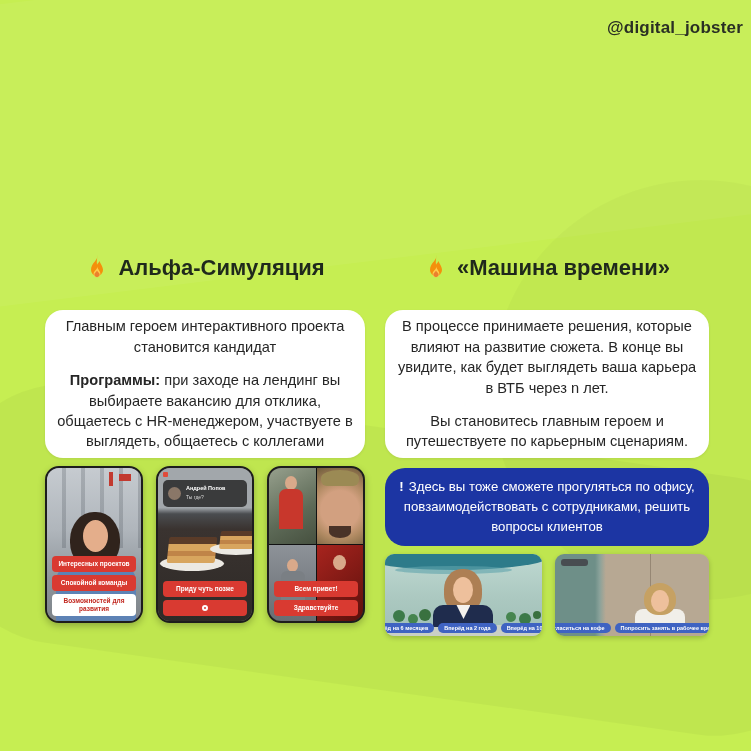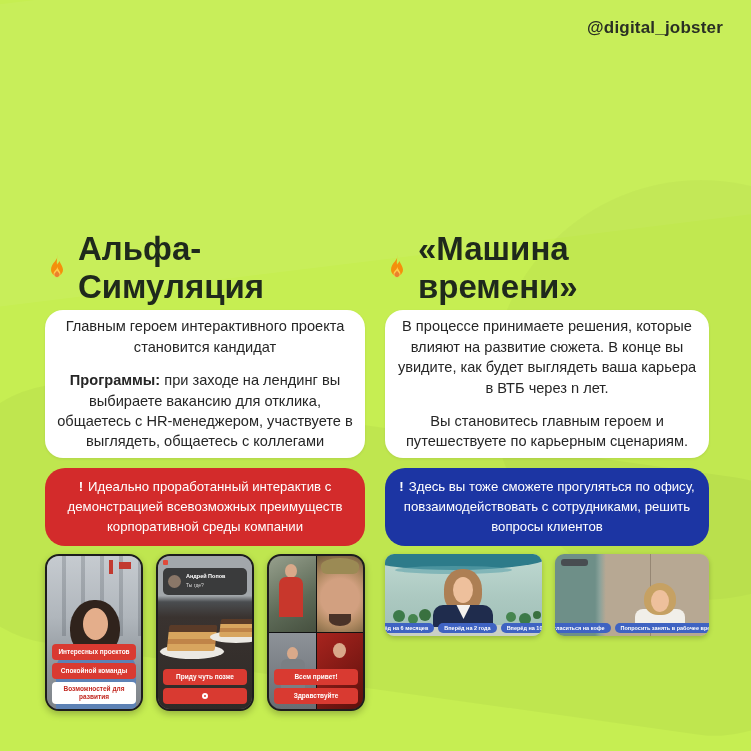--- a/index.html
+++ b/index.html
@@ -5,35 +5,35 @@
   * { margin:0; padding:0; box-sizing:border-box; }
   body { font-family:"Liberation Sans", sans-serif; background:#fff; }
   .canvas { position:relative; width:751px; height:751px; background:#c6ee52; overflow:hidden; }
 
   
   .bg-shape { position:absolute; pointer-events:none; }
   .bg-shape.s1 { width:900px; height:300px; left:-80px; top:-40px; background:rgba(255,255,255,.05); transform:rotate(-7deg); }
   .bg-shape.s2 { width:900px; height:260px; left:-60px; top:430px; background:rgba(0,0,0,.03); transform:rotate(8deg); border-radius:120px; }
   .bg-shape.s3 { width:420px; height:420px; right:-160px; top:180px; background:rgba(0,0,0,.025); border-radius:50%; }
 
-  .handle { position:absolute; top:18px; right:28px; font-size:17px; font-weight:600; color:#2a2f24; letter-spacing:.2px; }
+  .handle { position:absolute; top:18px; right:8px; font-size:17px; font-weight:600; color:#2a2f24; letter-spacing:.2px; }
 
   
   .title-wrap { position:absolute; left:75px; top:72px; width:601px; height:125px; }
   .title-rect { position:absolute; top:0; height:125px; background:#282828; border-radius:30px; }
   .title-rect.l { left:0; width:374px; }
   .title-rect.r { right:0; width:304px; }
   .title-text { position:absolute; inset:0; display:flex; flex-direction:column; justify-content:center; align-items:center; color:#fff; font-size:34px; font-weight:800; line-height:1.45; letter-spacing:-.3px; text-align:center; }
 
   
   .col { position:absolute; top:248px; }
   .col.left { left:45px; width:320px; }
   .col.right { left:385px; width:324px; }
 
-  .sec-heading { display:flex; align-items:center; justify-content:center; gap:9px; height:40px; font-size:33px; font-weight:700; color:#1f291c; }
+  .sec-heading { display:flex; align-items:center; justify-content:center; gap:9px; height:40px; font-size:22px; font-weight:700; color:#1f291c; }
   .flame { width:24px; height:29px; flex:0 0 auto; }
 
   .info-card { margin-top:22px; height:148px; background:#fff; border-radius:18px; padding:10px 8px; display:flex; flex-direction:column; justify-content:center; gap:13px; text-align:center; color:#262626; font-size:14.6px; line-height:1.4; box-shadow:0 1px 3px rgba(0,0,0,.08); }
 
   .note-card { margin-top:10px; height:78px; border-radius:20px; display:flex; align-items:center; justify-content:center; padding:6px 14px; color:#fff; font-size:13.2px; line-height:1.5; text-align:center; }
   .note-card.red { background:#d32b2b; }
   .note-card.blue { background:#1c35a3; }
   .note-mark { font-weight:800; margin-right:5px; }
 
   
@@ -127,23 +127,20 @@
         <path fill="#d84315" d="M16 30.5c-2 0-3.5-1.4-3.5-3.4 0-1.8 2-2.8 3.5-5 1.5 2.2 3.5 3.2 3.5 5 0 2-1.5 3.4-3.5 3.4z" opacity=".55"></path>
       </svg>
       <span>Альфа-Симуляция</span>
     </div>
 
     <div class="info-card">
       <p>Главным героем интерактивного проекта становится кандидат</p>
       <p><b>Программы:</b><span> при заходе на лендинг вы выбираете вакансию для отклика, общаетесь с HR-менеджером, участвуете в выглядеть, общаетесь с коллегами</span></p>
     </div>
 
-    <div class="note-card red">
-      <span><span class="note-mark">!</span><span>Идеально проработанный интерактив с демонстрацией всевозможных преимуществ корпоративной среды компании</span></span>
-    </div>
 
     <div class="media-row">
 
       <div class="phone">
         <div class="photo">
           <div class="p1-bg"></div>
           <div class="p1-win"></div>
           <div class="p1-red"></div>
           <div class="p1-red2"></div>
           <div class="hair"></div>

